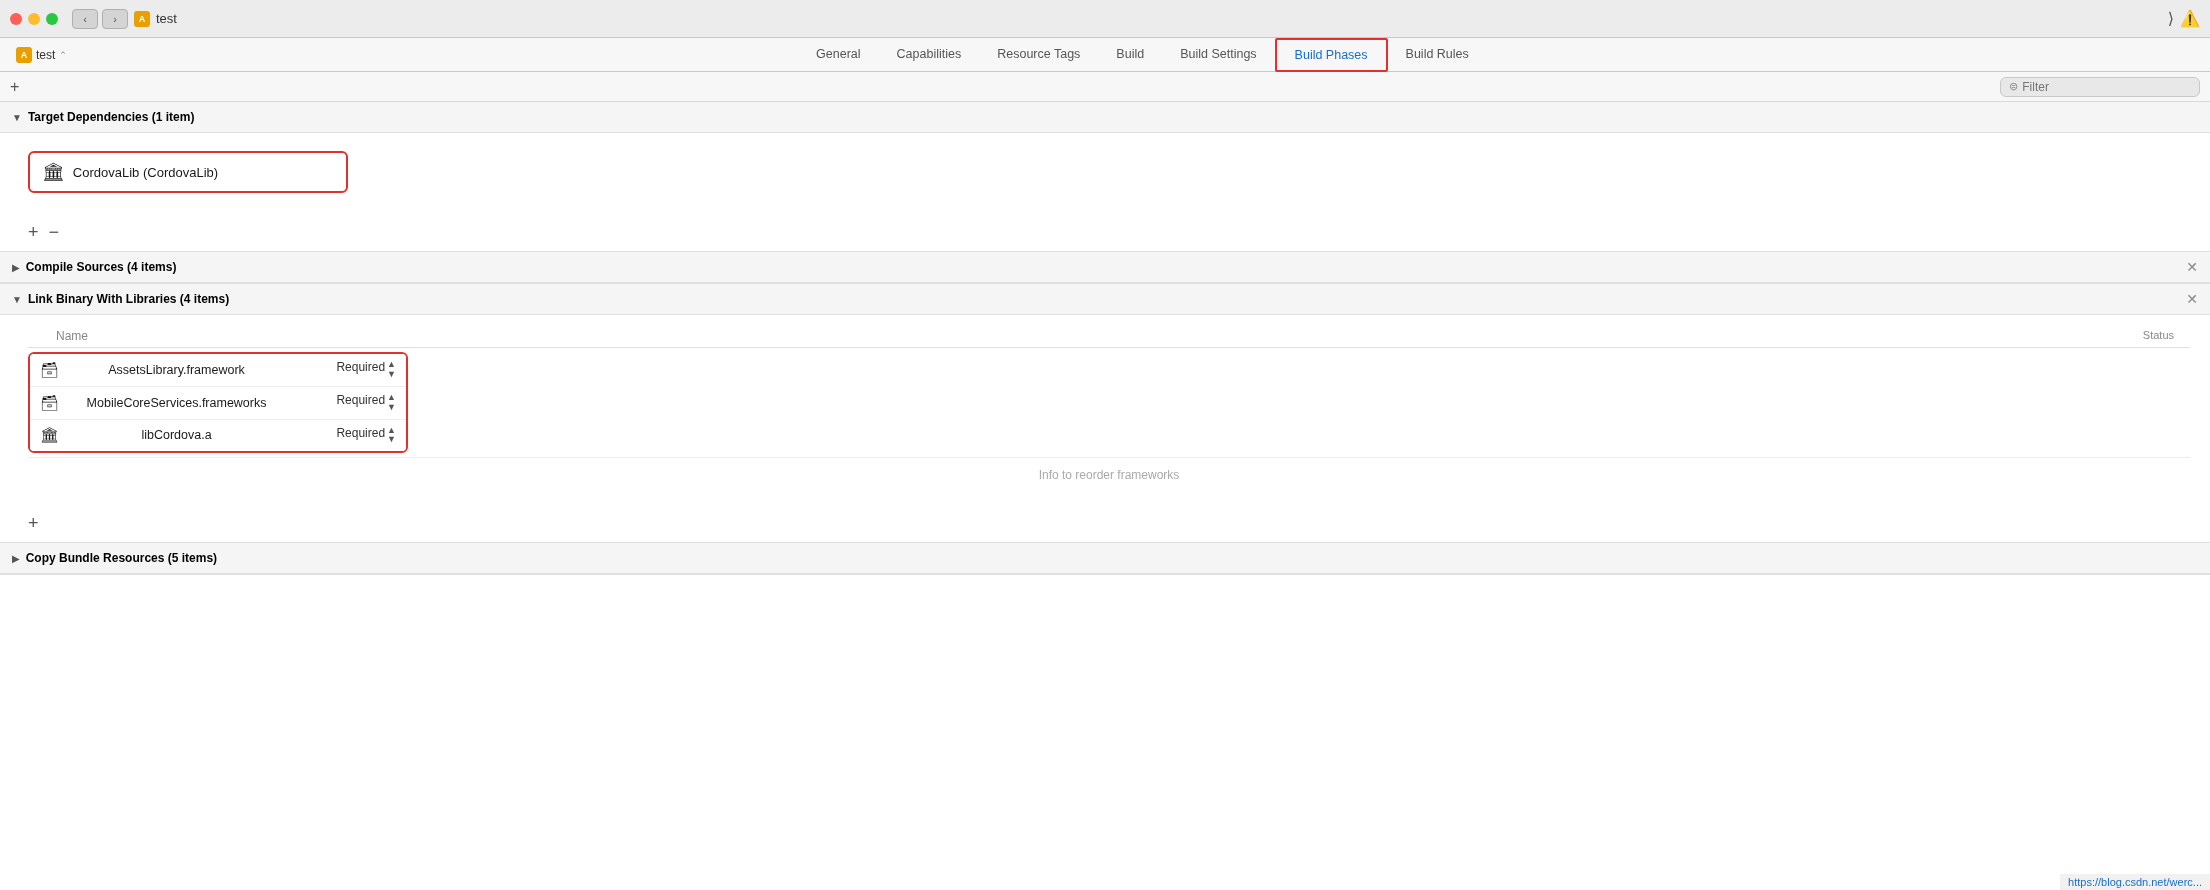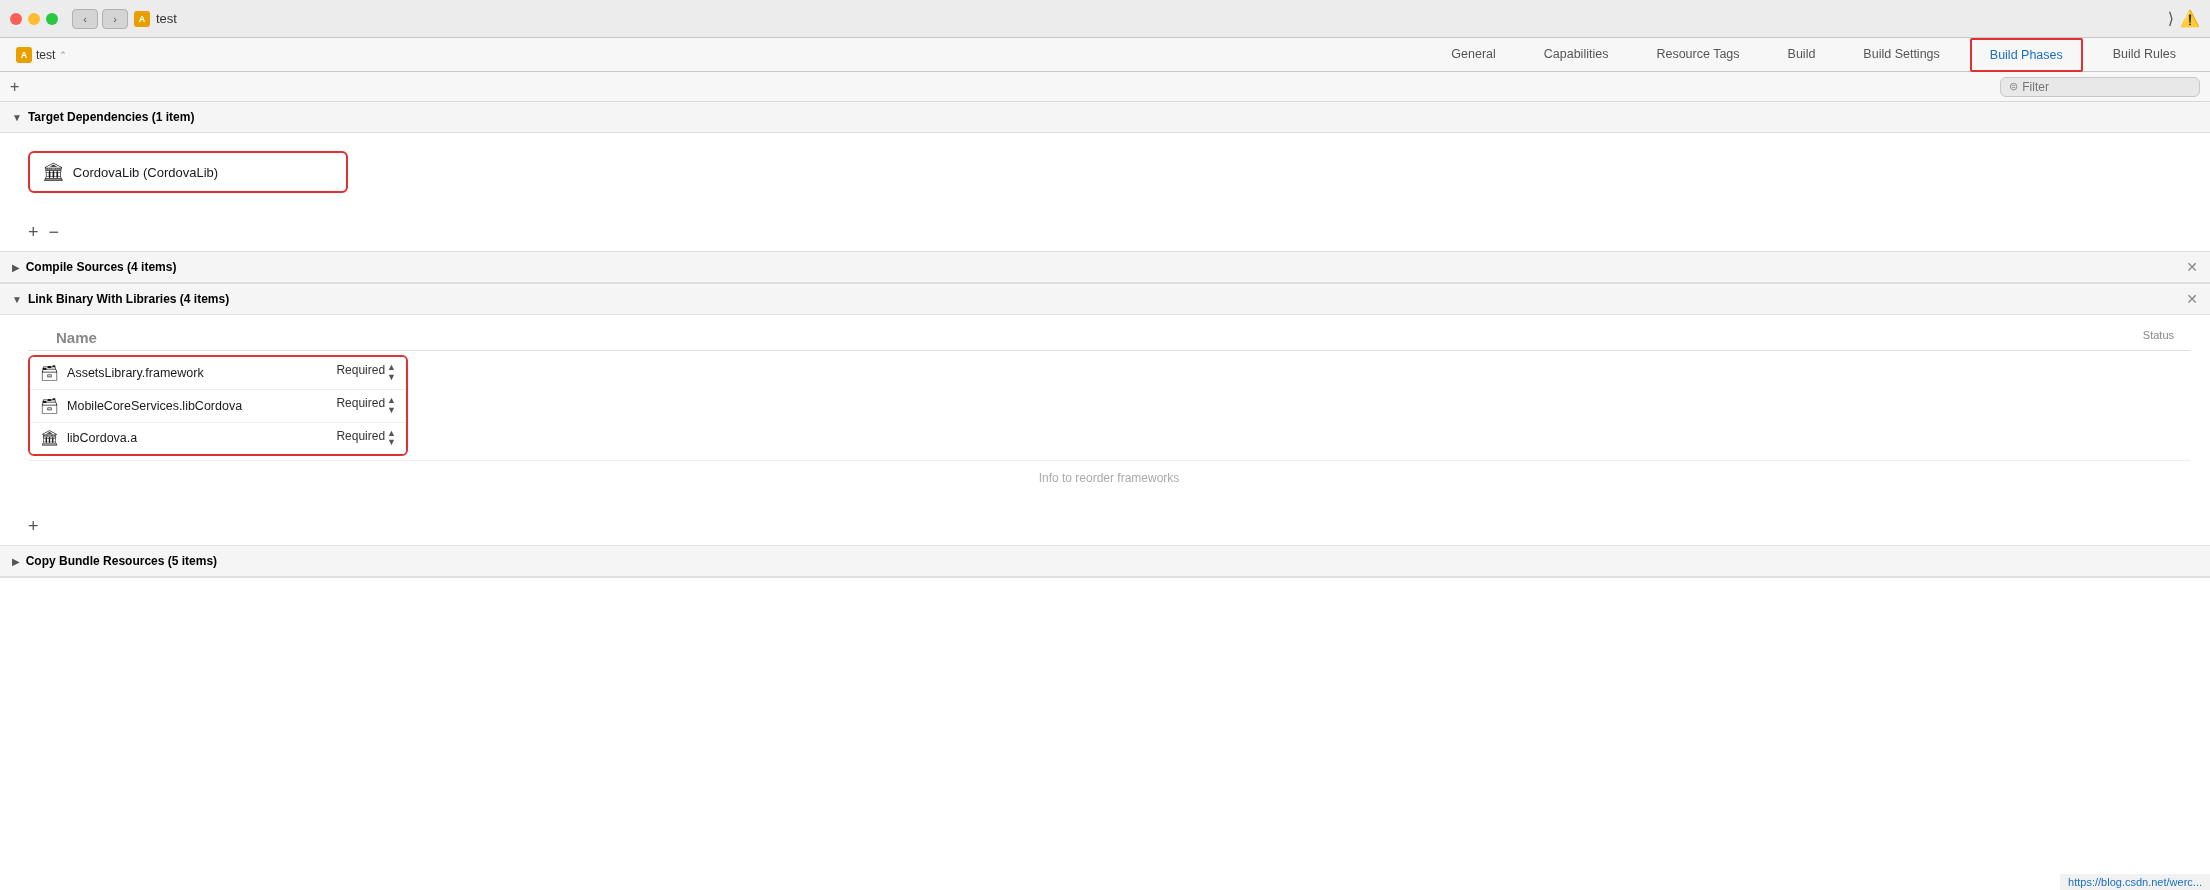--- a/index.html
+++ b/index.html
@@ -78,23 +78,23 @@
       border-radius: 3px;
       display: flex;
       align-items: center;
       justify-content: center;
       font-size: 9px;
       color: white;
       font-weight: bold;
     }
     .tabs {
       display: flex;
-      gap: 12px;
+      gap: 0;
       flex: 1;
-      justify-content: flex-end;
+      justify-content: center;
     }
     .tab {
       padding: 0 18px;
       height: 34px;
       display: flex;
       align-items: center;
       font-size: 12.5px;
       color: #555;
       cursor: pointer;
       border-bottom: 2px solid transparent;
@@ -233,23 +233,23 @@
       width: 100%;
     }
     .table-header {
       display: flex;
       padding: 4px 0;
       border-bottom: 1px solid #e0e0e0;
       margin-bottom: 0;
     }
     .th-name {
       flex: 1;
-      font-size: 15px;
+      font-size: 12px;
       color: #888;
-      font-weight: 700;
+      font-weight: 400;
       padding-left: 28px;
     }
     .th-status {
       width: 140px;
       font-size: 11px;
       color: #888;
       font-weight: 500;
       text-align: right;
       padding-right: 16px;
     }
@@ -269,20 +269,21 @@
     }
     .table-row:last-child { border-bottom: none; }
     .row-icon {
       font-size: 15px;
       margin-right: 8px;
     }
     .row-name {
       flex: 1;
       font-size: 12.5px;
       color: #1a1a1a;
+      text-align: center;
     }
     .row-status {
       width: 110px;
       text-align: right;
       font-size: 12px;
       color: #333;
       display: flex;
       align-items: flex-start;
       justify-content: flex-end;
       gap: 2px;
@@ -434,21 +435,21 @@
               <span>Required</span>
               <div class="status-arrows">
                 <span>▲</span>
                 <span>▼</span>
               </div>
             </div>
           </div>
 
           <div class="table-row">
             <span class="row-icon">🗃</span>
-            <span class="row-name">MobileCoreServices.libCordova</span>
+            <span class="row-name">MobileCoreServices.frameworks</span>
             <div class="row-status">
               <span>Required</span>
               <div class="status-arrows">
                 <span>▲</span>
                 <span>▼</span>
               </div>
             </div>
           </div>
 
           <div class="table-row">

